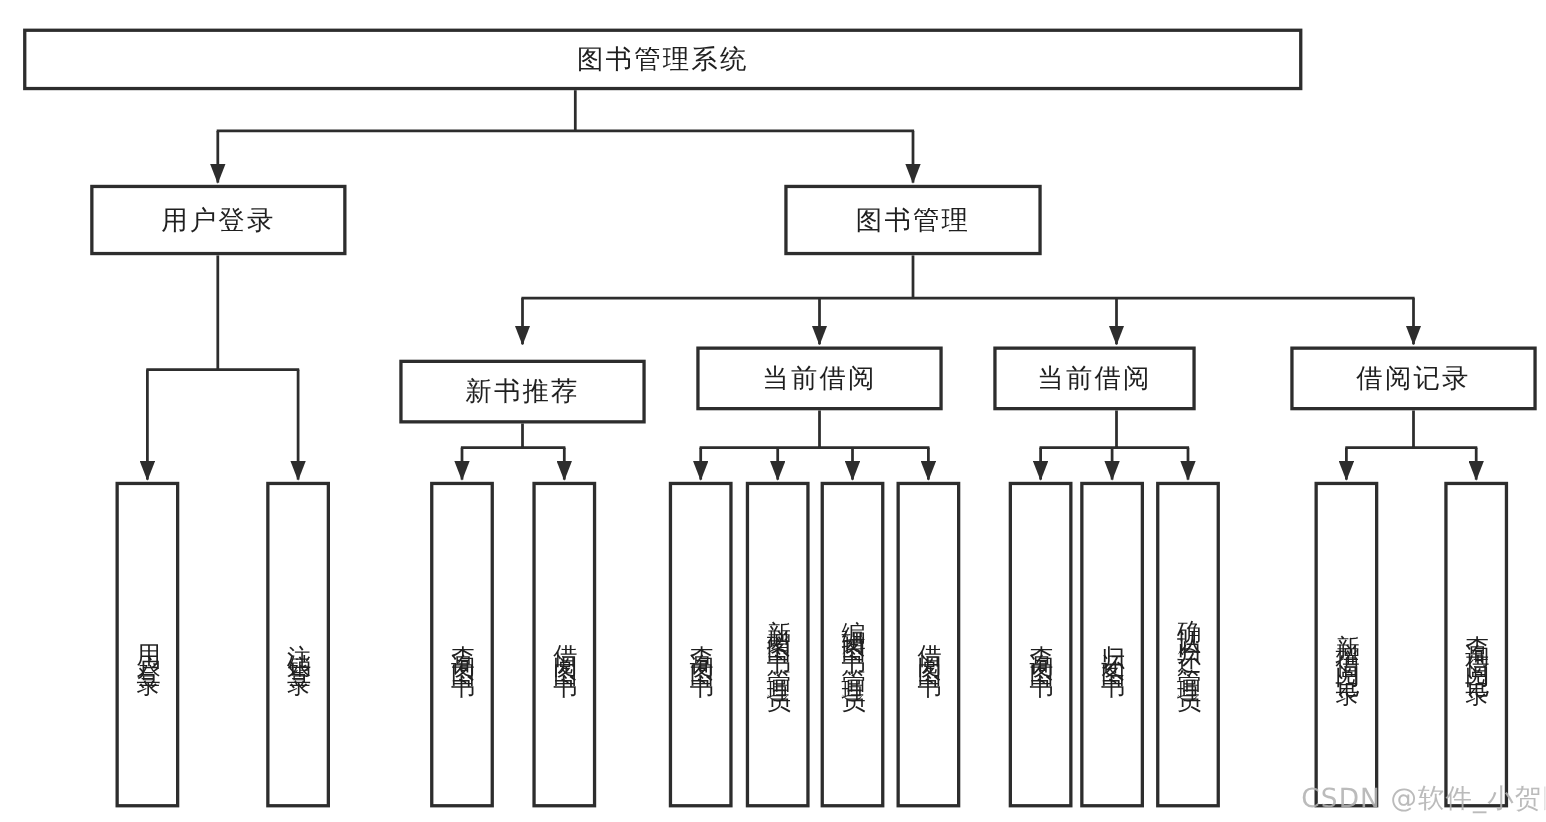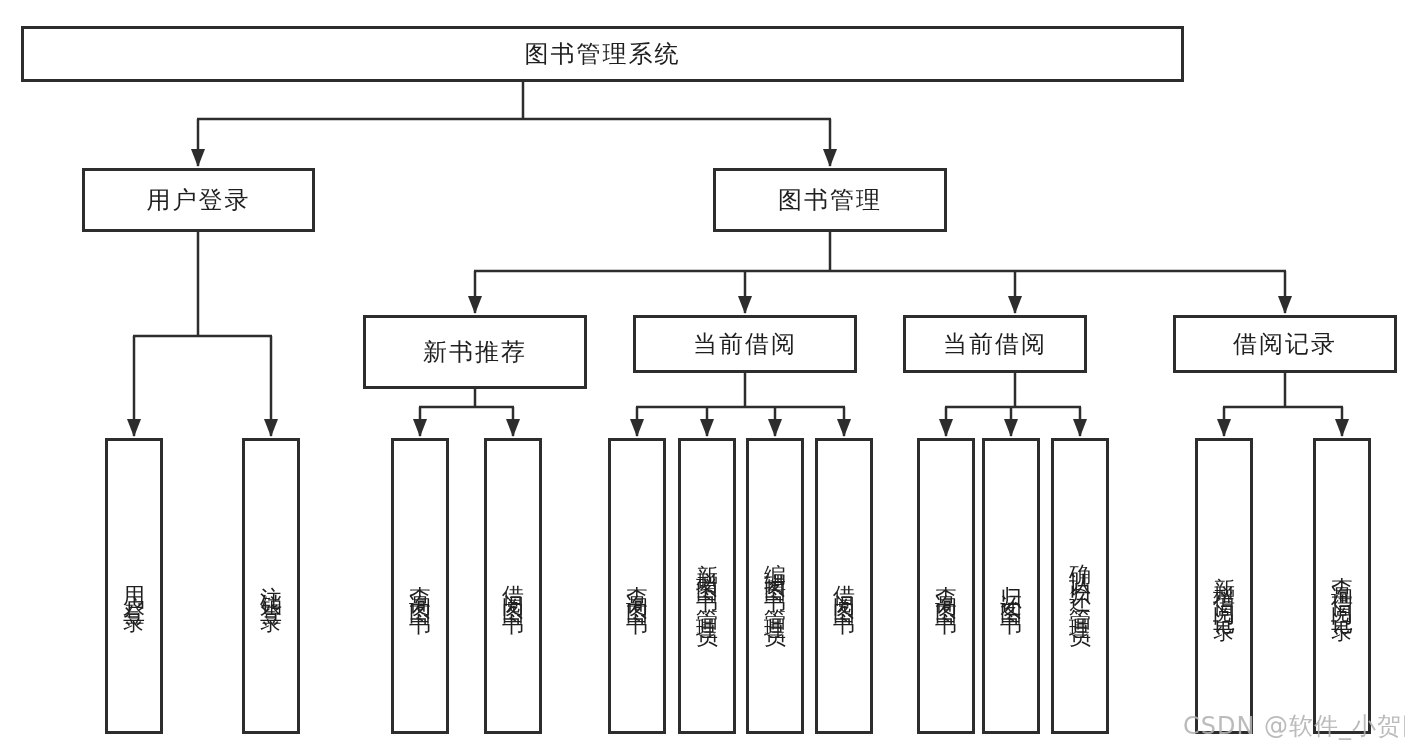--- a/index.html
+++ b/index.html
@@ -111,21 +111,21 @@
     <span class="lbl">图书管理系统</span>
   </div>
 
   <div class="node h" style="left:82px;top:168px;width:233px;height:64px">
     <span class="lbl">用户登录</span>
   </div>
   <div class="node h" style="left:713px;top:168px;width:234px;height:64px">
     <span class="lbl">图书管理</span>
   </div>
 
-  <div class="node h" style="left:363px;top:315px;width:224px;height:74px">
+  <div class="node h" style="left:363px;top:327px;width:224px;height:58px">
     <span class="lbl">新书推荐</span>
   </div>
   <div class="node h" style="left:633px;top:315px;width:224px;height:58px">
     <span class="lbl">当前借阅</span>
   </div>
   <div class="node h" style="left:903px;top:315px;width:184px;height:58px">
     <span class="lbl">当前借阅</span>
   </div>
   <div class="node h" style="left:1173px;top:315px;width:224px;height:58px">
     <span class="lbl">借阅记录</span>

